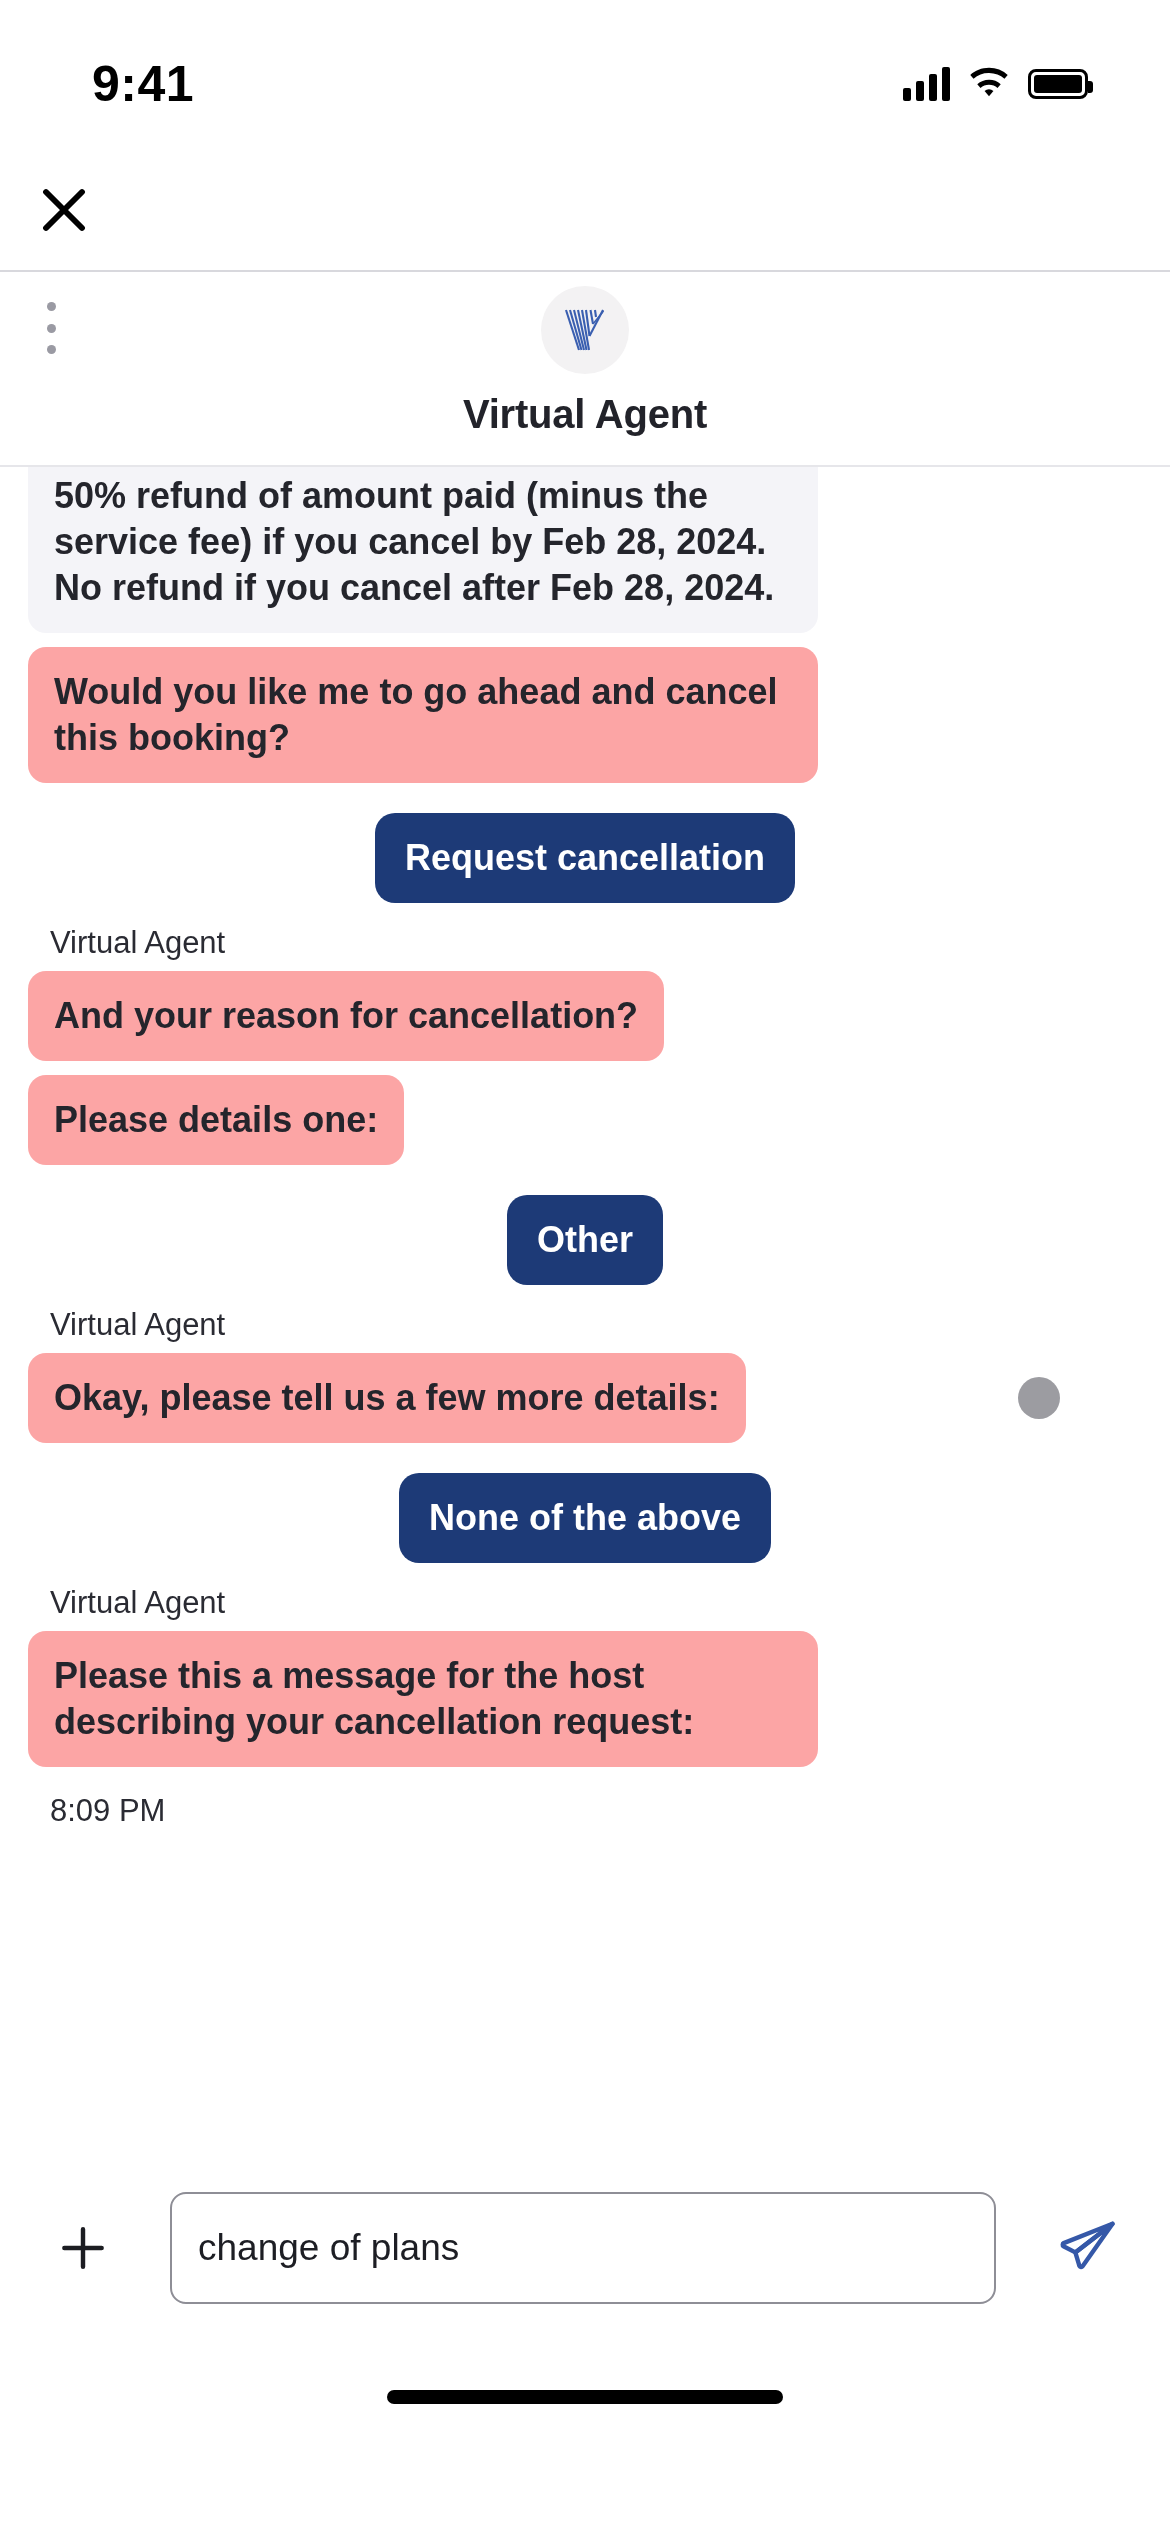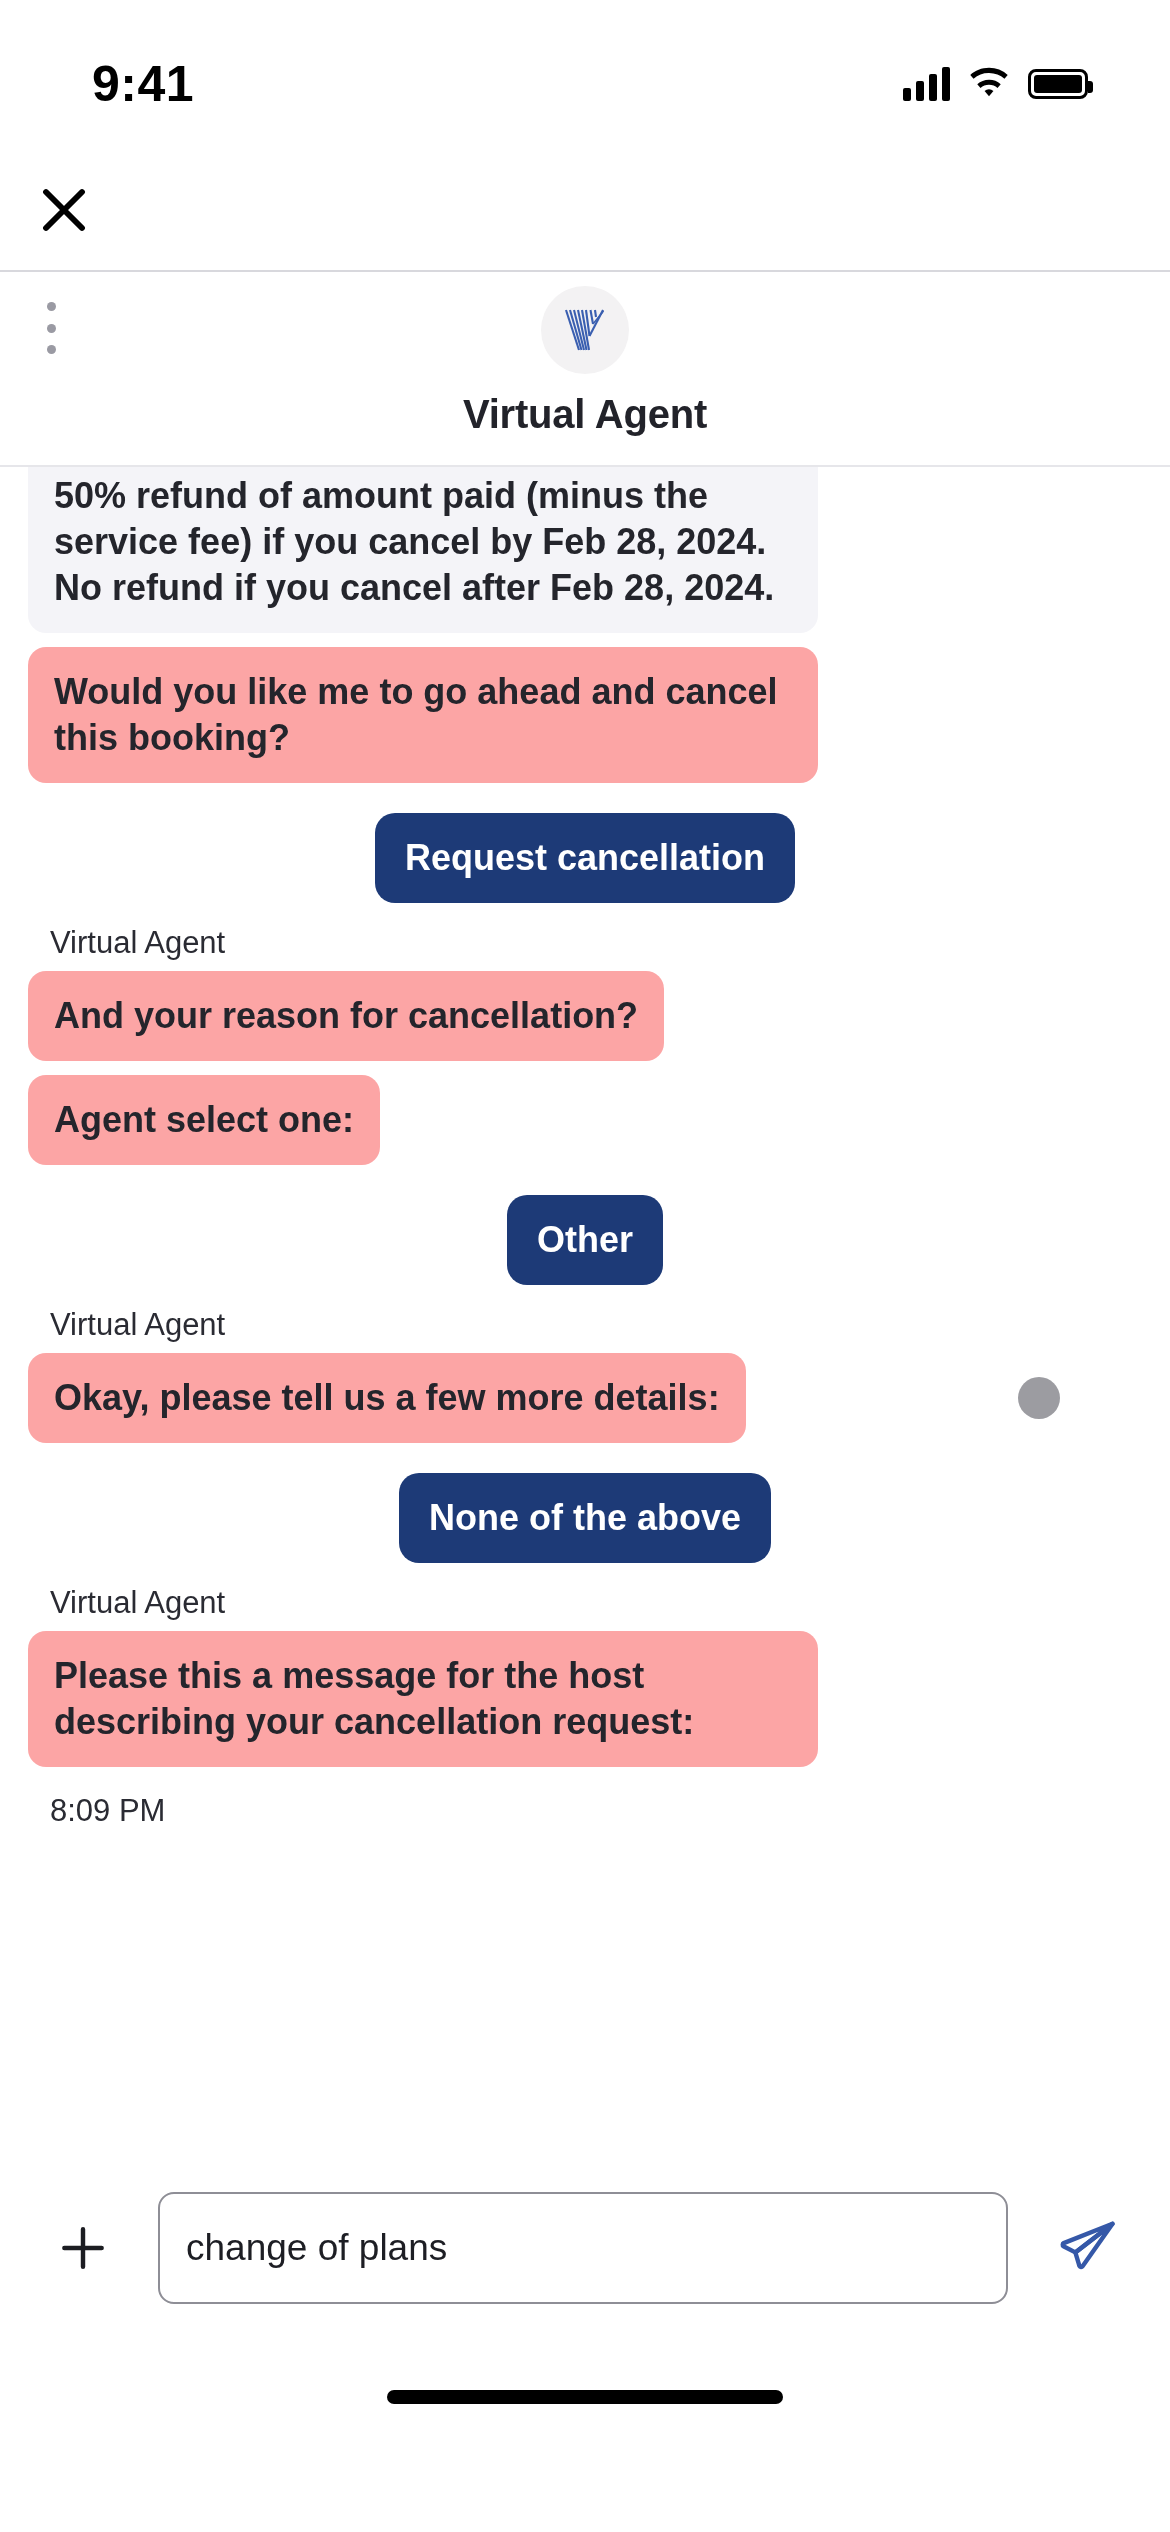--- a/index.html
+++ b/index.html
@@ -120,21 +120,21 @@
 
   .timestamp {
     font-size:31px; color:#2a2b33; padding-left:22px; margin-top:26px;
   }
 
   
   .composer {
     flex:0 0 212px; height:212px;
     display:flex; align-items:center;
     padding:0 36px 0 40px;
-    gap:0;
+    gap:12px;
     background:#fff;
   }
   .plus-btn {
     width:86px; height:86px; flex:0 0 86px;
     display:flex; align-items:center; justify-content:center; cursor:pointer;
   }
   .input-wrap { flex:1 1 auto; margin:0 34px 0 32px; }
   .text-input {
     width:100%; height:112px;
     border:2px solid #8e8e96; border-radius:16px;
@@ -231,21 +231,21 @@
     </div>
 
     <div class="sender-label"><span>Virtual Agent</span></div>
     <div class="msg-row bot">
       <div class="bubble bot">And your reason for cancellation?</div>
     </div>
 
     <div class="gap-sm"></div>
 
     <div class="msg-row bot">
-      <div class="bubble bot">Agent select one:</div>
+      <div class="bubble bot">Please details one:</div>
     </div>
 
     <div class="gap-md"></div>
 
     <div class="msg-row user">
       <div class="bubble user">Other</div>
     </div>
 
     <div class="sender-label"><span>Virtual Agent</span></div>
     <div class="msg-row bot reaction-row">

